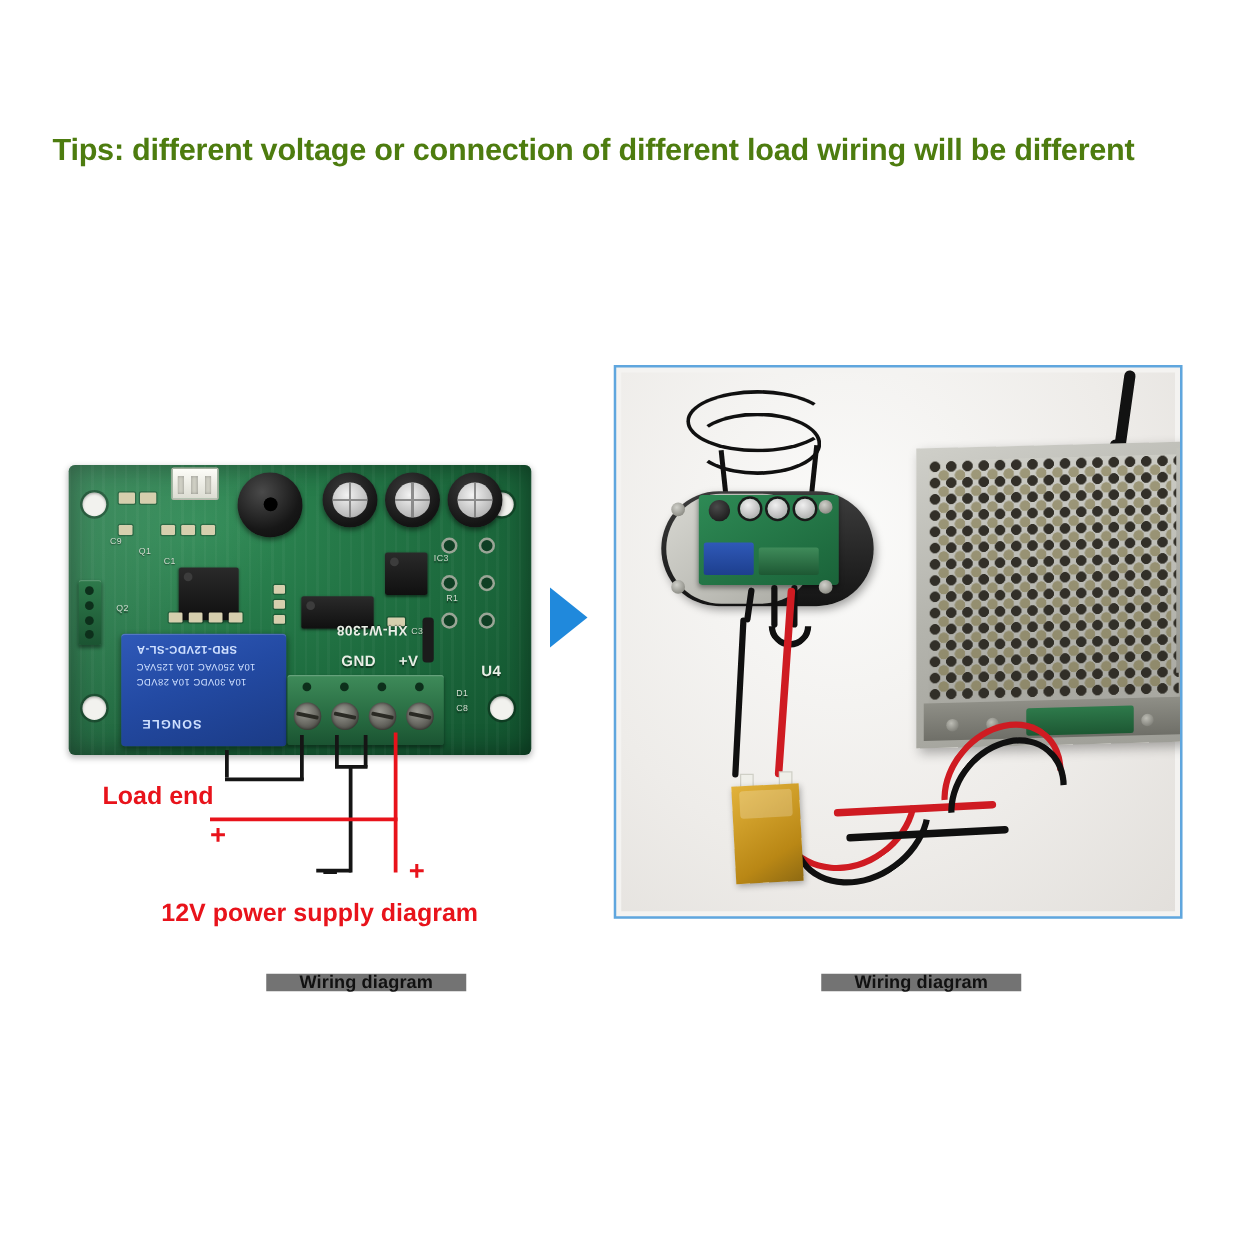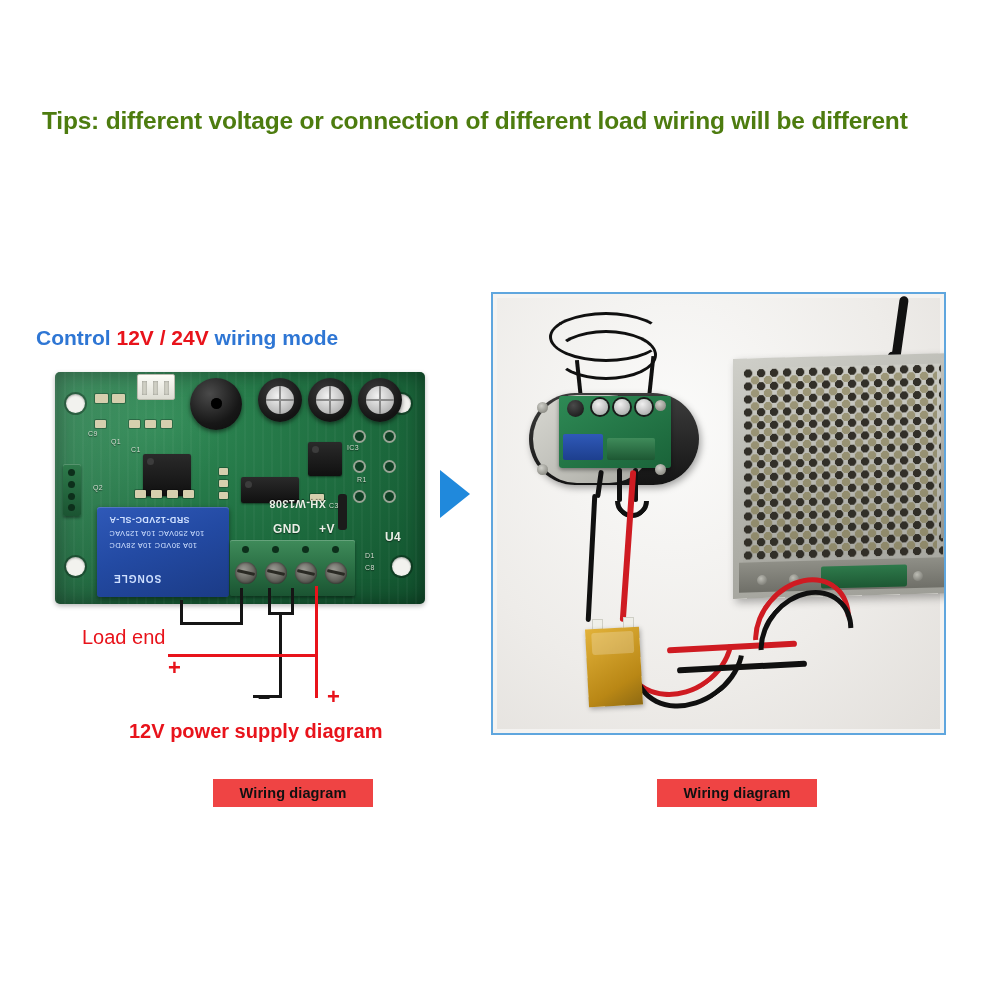--- a/index.html
+++ b/index.html
@@ -124,21 +124,21 @@
   .silk{position:absolute;color:#e9efe6;font-size:12px;font-weight:600;letter-spacing:.4px;
     text-shadow:0 1px 1px rgba(0,0,0,.5);}
   .silk-part{transform:rotate(180deg);}
   .silk-small{font-size:7px;font-weight:400;color:#d3ddd0;}
 
   
   .wires{position:absolute;left:55px;top:600px;width:400px;height:145px;}
   .wblack{position:absolute;background:#151515;}
   .wred{position:absolute;background:#e8131b;}
 
-  .load-end{position:absolute;left:82px;top:626px;font-size:20px;font-weight:400;color:#e8131b;}
+  .load-end{position:absolute;left:82px;top:626px;font-size:20px;font-weight:700;color:#e8131b;}
   .plus1{position:absolute;left:168px;top:655px;font-size:22px;font-weight:700;color:#e8131b;}
   .minus1{position:absolute;left:258px;top:684px;font-size:22px;font-weight:700;color:#151515;}
   .plus2{position:absolute;left:327px;top:684px;font-size:22px;font-weight:700;color:#e8131b;}
   .supply{position:absolute;left:129px;top:720px;font-size:20px;font-weight:700;color:#e8131b;}
 
   
   .arrow{position:absolute;left:440px;top:470px;width:0;height:0;
     border-top:24px solid transparent;border-bottom:24px solid transparent;
     border-left:30px solid #2089dc;}
 
@@ -216,21 +216,21 @@
   .hl1{left:96px;top:322px;} .hl2{left:127px;top:320px;}
   .blk-wire{position:absolute;background:#101010;border-radius:3px;}
   .red-wire{position:absolute;background:#cf1b22;border-radius:3px;}
   .arc-blk{position:absolute;border:5px solid #101010;border-radius:50%;
     border-top-color:transparent;border-right-color:transparent;}
   .arc-red{position:absolute;border:5px solid #cf1b22;border-radius:50%;
     border-top-color:transparent;border-right-color:transparent;}
 
   
   .badge{
-    position:absolute;height:28px;background:#ef4444;
+    position:absolute;height:14px;background:#737373;
     display:flex;align-items:center;justify-content:center;
     color:#111;font-size:14.5px;font-weight:700;letter-spacing:.1px;
   }
   .badge-left{left:213px;top:779px;width:160px;}
   .badge-right{left:657px;top:779px;width:160px;}
 
   
   .watermark{
     position:absolute;left:752px;top:928px;
     font-size:36px;font-weight:400;letter-spacing:1px;
@@ -243,23 +243,20 @@
 </head>
 <body>
 
 <div class="page">
 
   <div class="tips">
     <span>Tips: different voltage or connection of different load wiring will be different</span>
   </div>
 
 
-  <div class="ctrl-label">
-    <span>Control </span><span class="v">12V / 24V</span><span> wiring mode</span>
-  </div>
 
   <div class="board-wrap">
     <div class="pcb">
       <div class="mhole mh1"></div>
       <div class="mhole mh2"></div>
       <div class="mhole mh3"></div>
       <div class="mhole mh4"></div>
 
       <div class="jst">
           <i></i>

